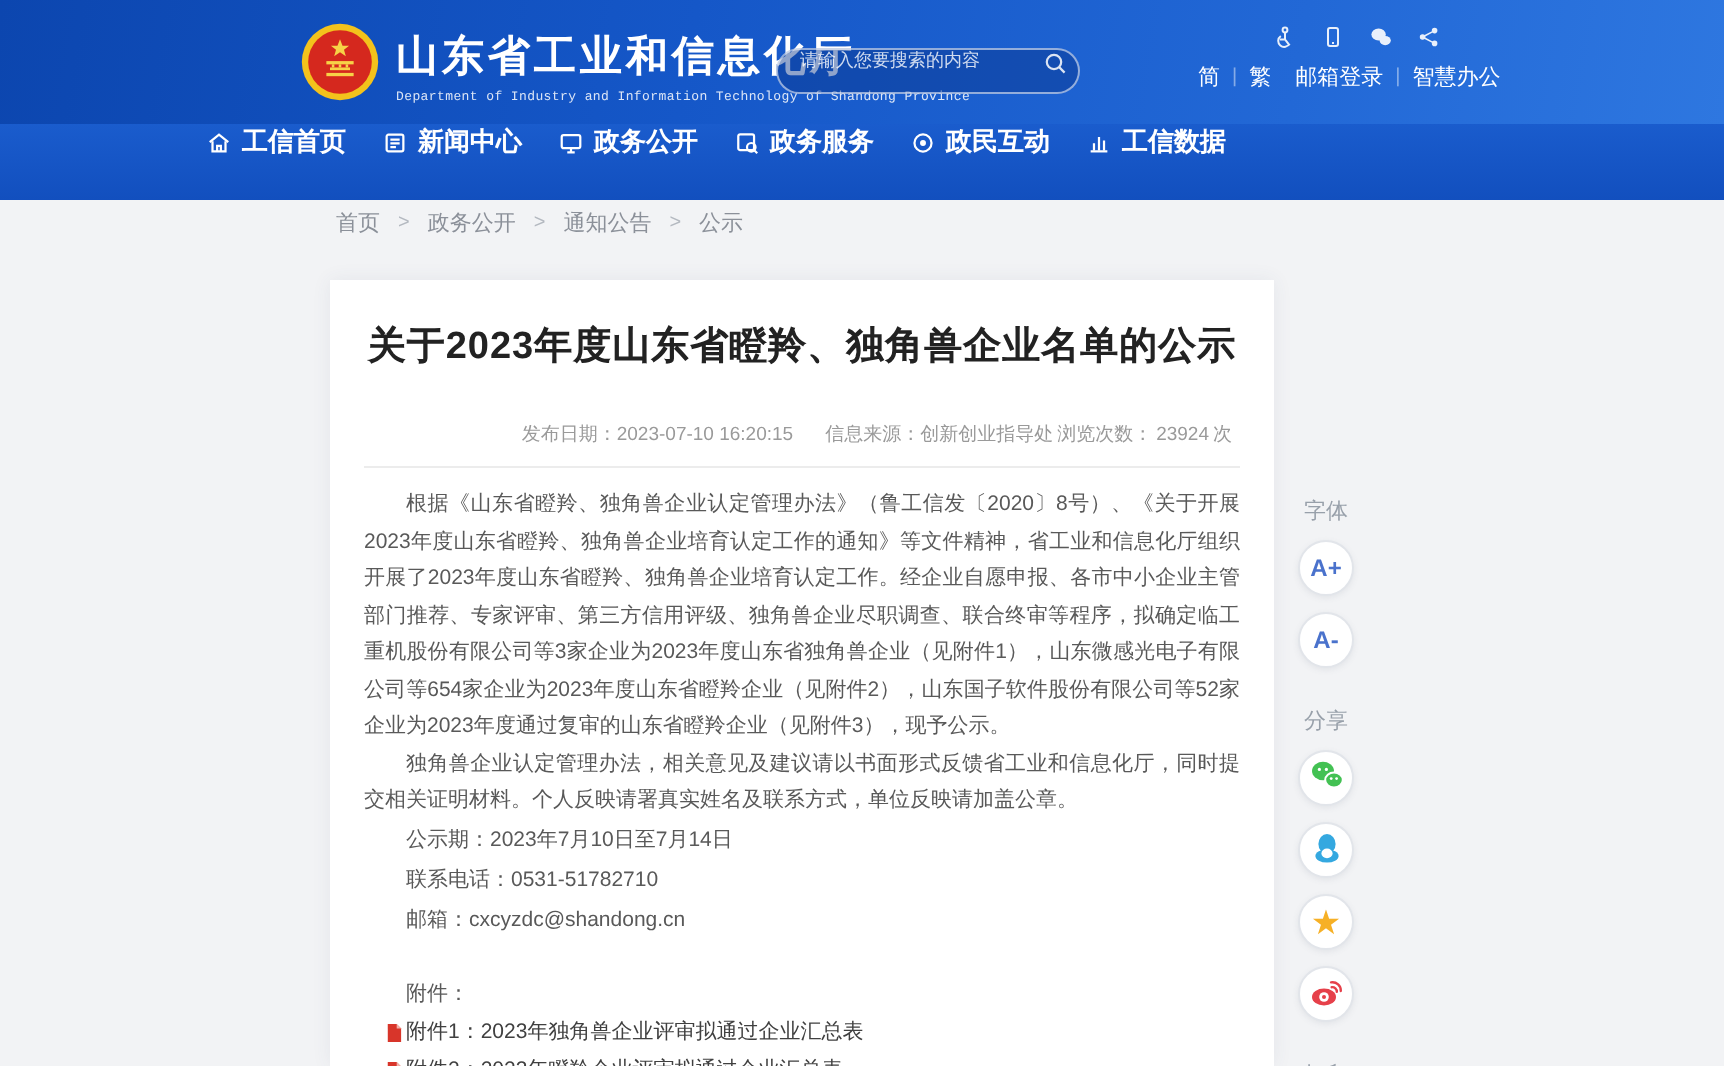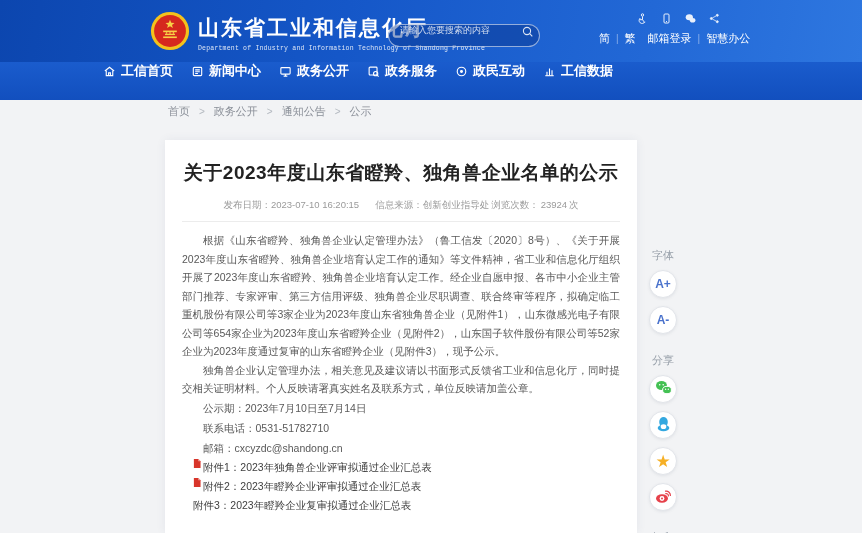--- a/index.html
+++ b/index.html
@@ -58,36 +58,36 @@
   .card {
     position:absolute; left:165px; top:140px; width:472px; height:393px;
     background:#fff; box-shadow:0 0 9px rgba(60,80,120,.08);
     padding:20px 17px 0 17px; overflow:hidden;
   }
   .article-title {
     text-align:center; font-size:19px; font-weight:bold; color:#222;
     letter-spacing:.5px;
   }
   .meta {
-    display:flex; justify-content:center; align-items:center;
-    margin-top:13px; padding:0 4px 9px 4px; border-bottom:1px solid #ececec;
+    display:flex; justify-content:flex-end; align-items:center;
+    margin-top:25px; padding:0 4px 9px 4px; border-bottom:1px solid #ececec;
     font-size:9.5px; color:#9a9a9a;
   }
   .meta-left { display:flex; gap:16px; }
   .meta-right span { margin-left:2px; }
   .body { margin-top:9px; }
   .body p {
     font-size:10.5px; color:#595959; line-height:18.5px;
     text-align:justify; text-indent:2em;
   }
   .body p.info { margin:0; line-height:20px; text-align:left; }
   .att-label { font-size:10.5px; color:#595959; text-indent:2em; margin-top:18px; line-height:19px; }
   .att-line {
     font-size:10.5px; color:#404040; line-height:19px; padding-left:11px;
-    display:flex; align-items:flex-start; gap:2px;
+    display:flex; align-items:center; gap:2px;
   }
   .att-line a { color:#404040; text-decoration:none; cursor:pointer; }
   .pdf-icon { display:flex; margin-top:1px; }
   
   .side-toolbar {
     position:absolute; left:644px; top:244px; width:38px;
     display:flex; flex-direction:column; align-items:center;
   }
   .tool-label { font-size:11px; color:#98a0aa; margin:4px 0 3px; }
   .tool-label.gap { margin-top:15px; }
@@ -256,20 +256,21 @@
       </div>
     </div>
 
     <div class="body">
       <p>根据《山东省瞪羚、独角兽企业认定管理办法》（鲁工信发〔2020〕8号）、《关于开展2023年度山东省瞪羚、独角兽企业培育认定工作的通知》等文件精神，省工业和信息化厅组织开展了2023年度山东省瞪羚、独角兽企业培育认定工作。经企业自愿申报、各市中小企业主管部门推荐、专家评审、第三方信用评级、独角兽企业尽职调查、联合终审等程序，拟确定临工重机股份有限公司等3家企业为2023年度山东省独角兽企业（见附件1），山东微感光电子有限公司等654家企业为2023年度山东省瞪羚企业（见附件2），山东国子软件股份有限公司等52家企业为2023年度通过复审的山东省瞪羚企业（见附件3），现予公示。</p>
       <p>独角兽企业认定管理办法，相关意见及建议请以书面形式反馈省工业和信息化厅，同时提交相关证明材料。个人反映请署真实姓名及联系方式，单位反映请加盖公章。</p>
       <p class="info">公示期：2023年7月10日至7月14日</p>
       <p class="info">联系电话：0531-51782710</p>
       <p class="info">邮箱：cxcyzdc@shandong.cn</p>
 
+      <div class="att-label">附件：</div>
       <div class="att-line">
         <span class="pdf-icon">
           <svg width="8" height="9" viewBox="0 0 9 10">
               <path fill="#d8352a" d="M1 0h5l2.5 2.5V10H1z"></path>
               <path fill="#f3b0a9" d="M6 0l2.5 2.5H6z"></path>
             </svg>
         </span>
         <a>附件1：2023年独角兽企业评审拟通过企业汇总表</a>
       </div>
       <div class="att-line">

